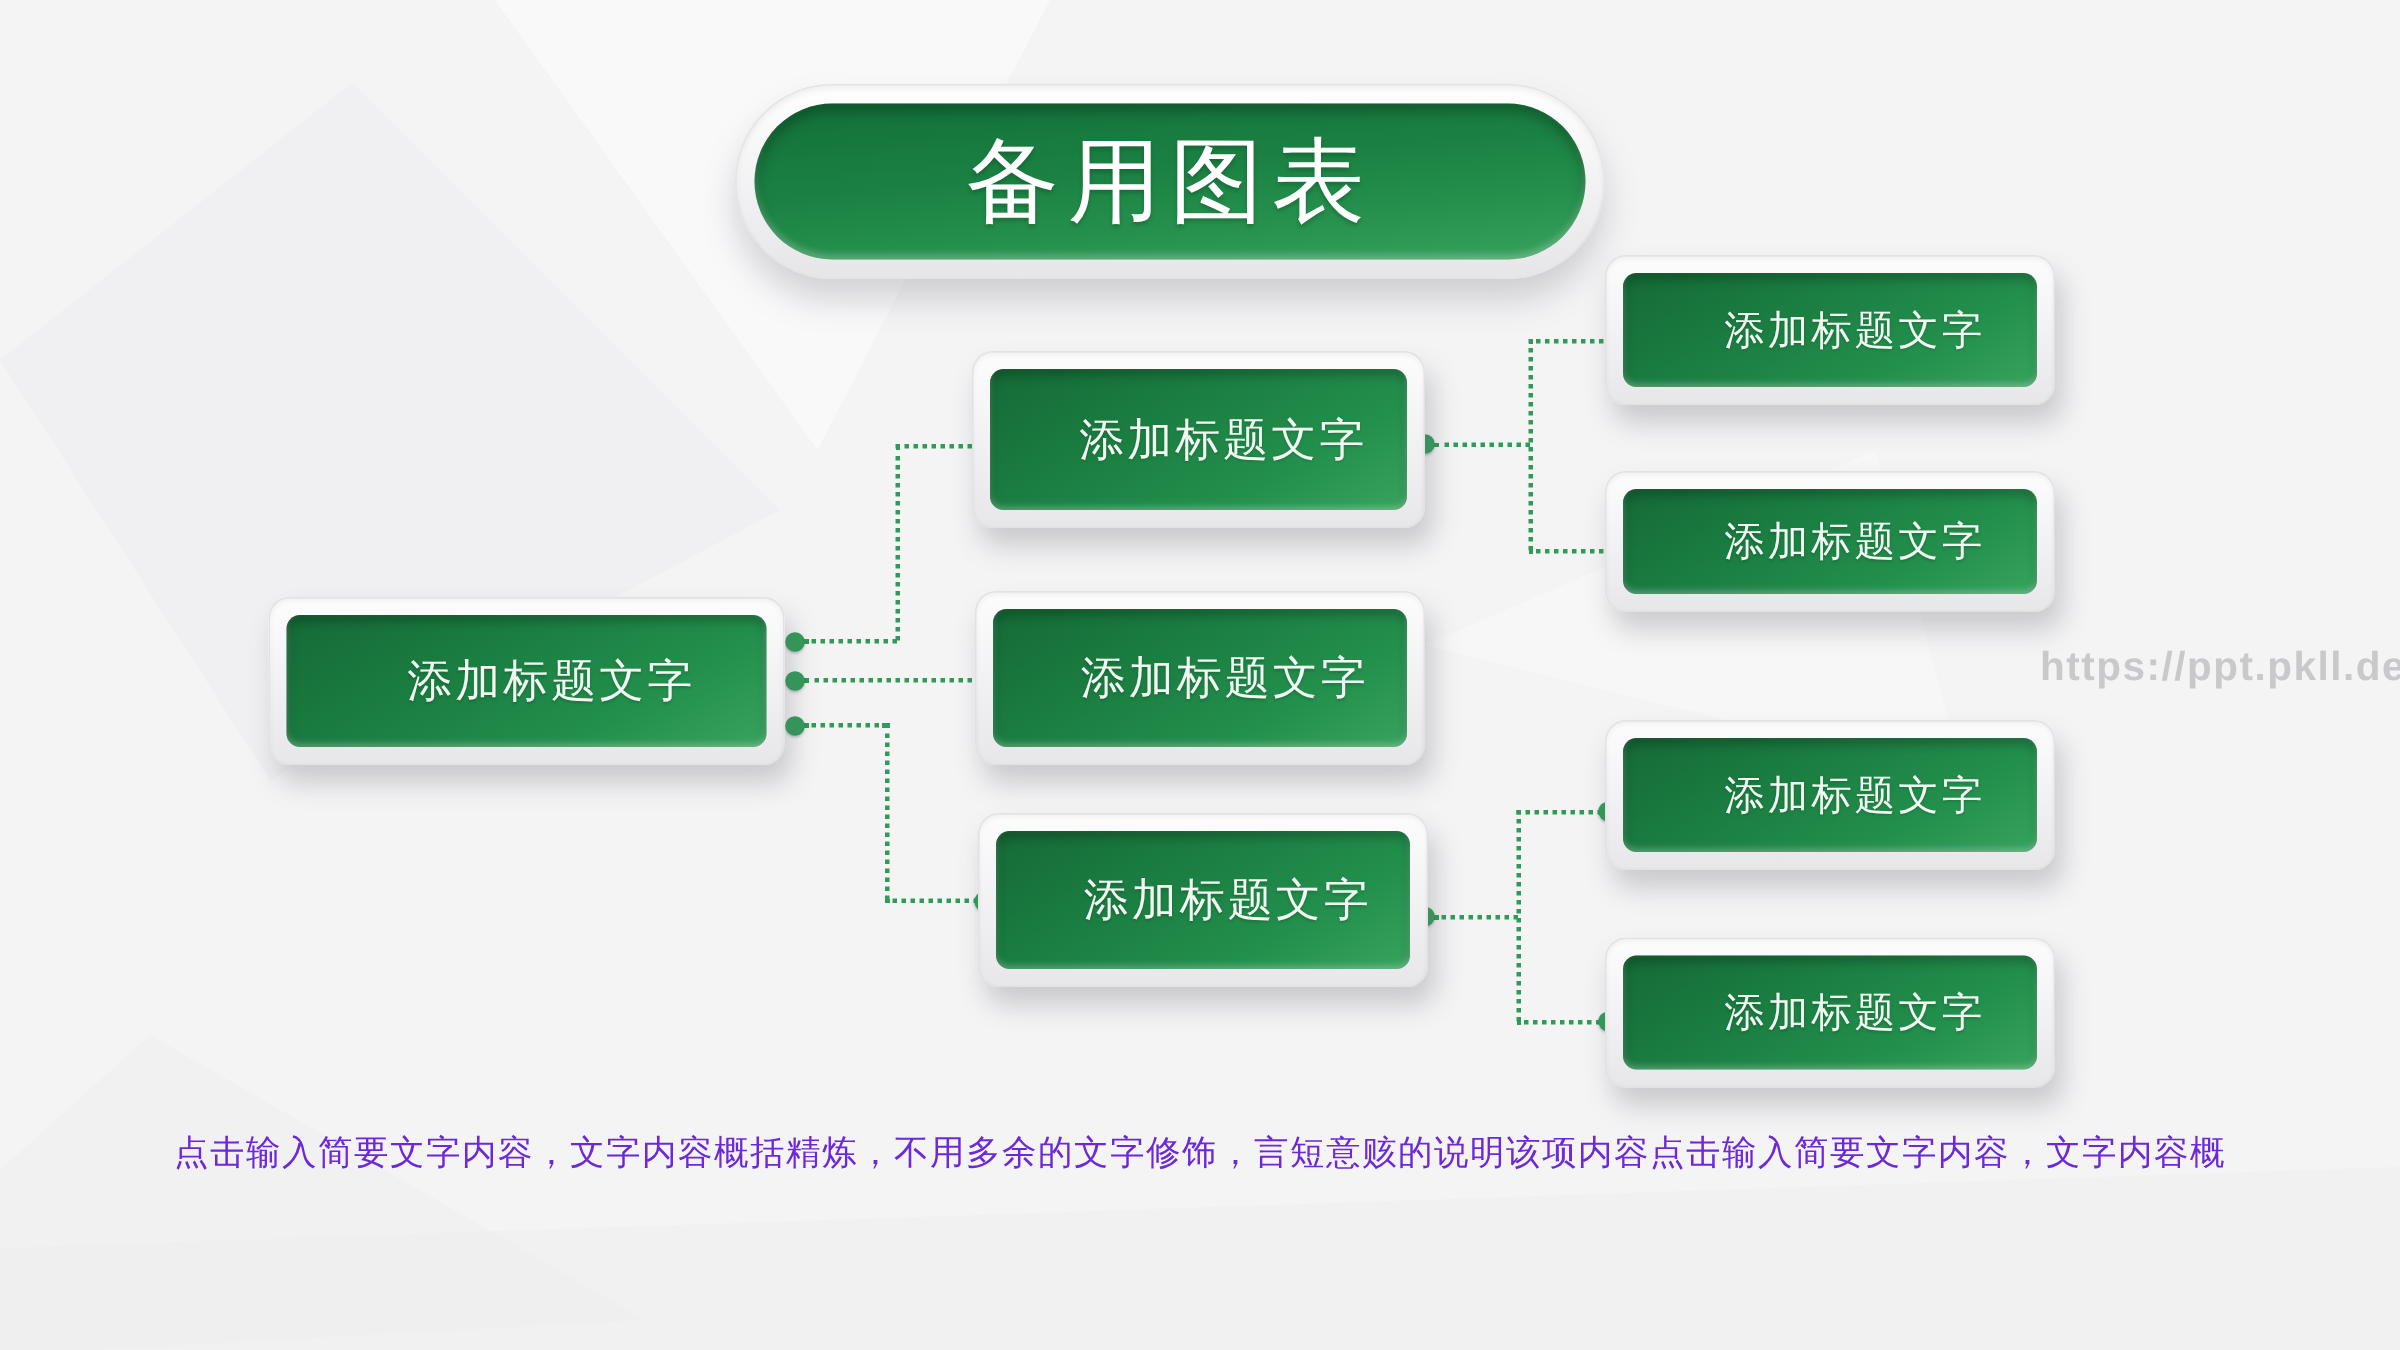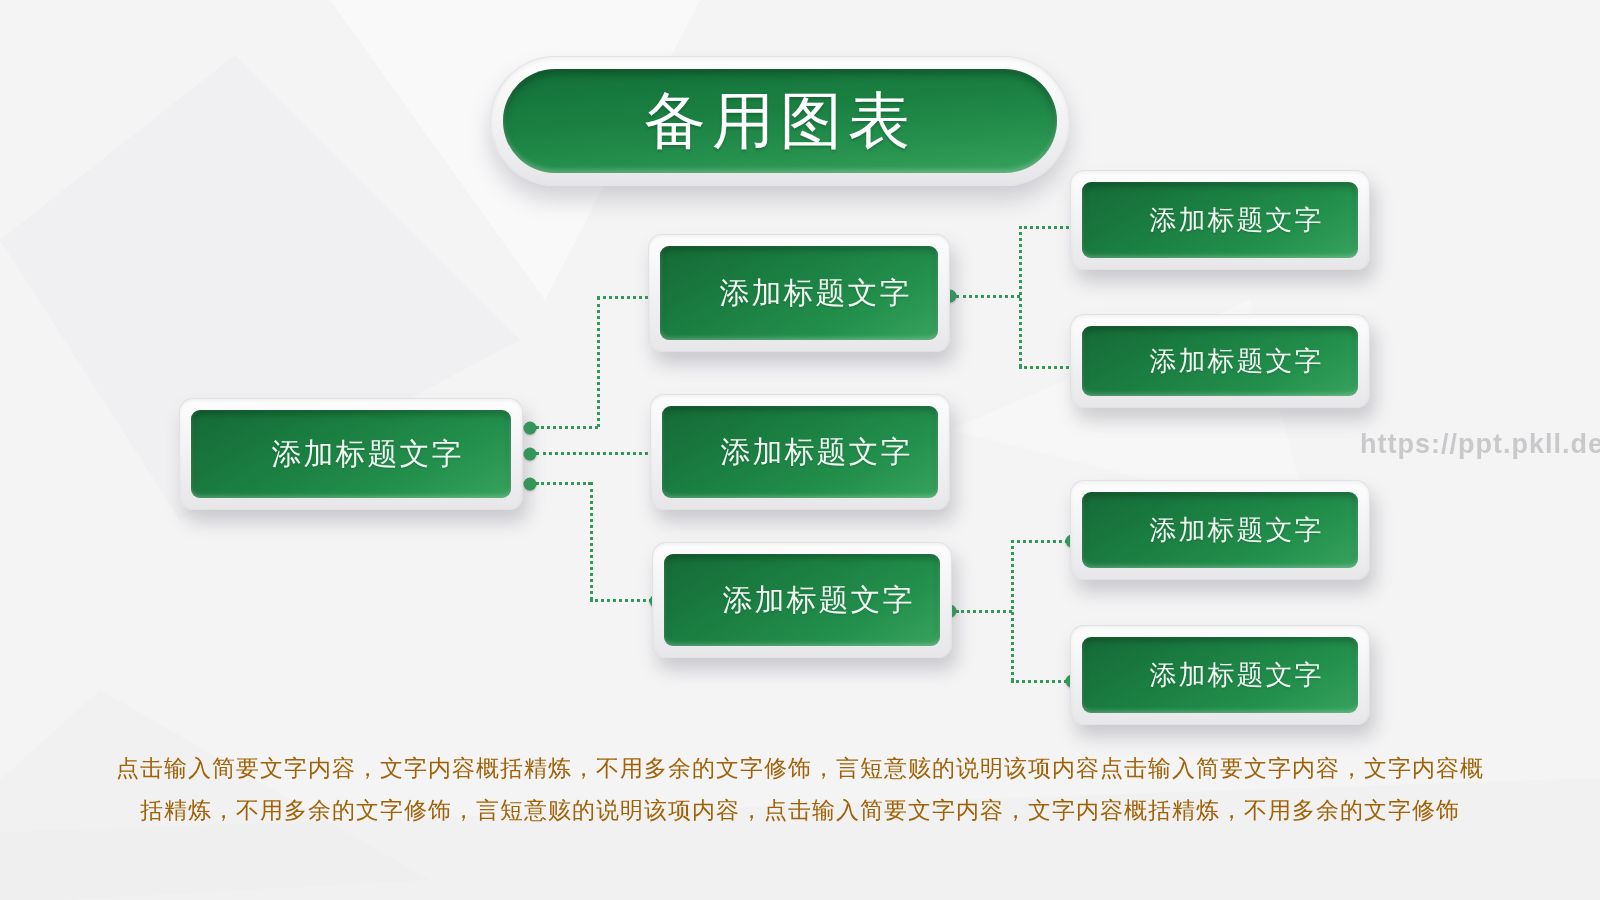--- a/index.html
+++ b/index.html
@@ -61,21 +61,21 @@
 
   
   .watermark{
     position:absolute;left:1360px;top:429px;
     font-size:27px;font-weight:bold;color:#c9c9cc;letter-spacing:1px;
   }
 
   
   .description{
     position:absolute;left:0;top:747px;width:1600px;text-align:center;
-    color:#a16207;font-size:23px;line-height:42px;letter-spacing:1px;
+    color:#6d28d9;font-size:23px;line-height:42px;letter-spacing:1px;
   }
 </style>
 </head>
 <body>
 
 <div class="stage">
 
   <svg class="bg-polys" viewBox="0 0 1600 900">
     <polygon points="0,240 235,55 520,340 180,520" fill="#ededee" opacity="0.55"></polygon>
     <polygon points="330,0 700,0 545,300" fill="#fafafb" opacity="0.9"></polygon>
@@ -161,16 +161,15 @@
   <div class="node size-leaf" style="left:1070px;top:625px;width:300px;height:100px;">
     <div class="inner">
       <span>添加标题文字</span>
     </div>
   </div>
 
   <div class="watermark">https://ppt.pkll.de</div>
 
   <div class="description">
     <div>点击输入简要文字内容，文字内容概括精炼，不用多余的文字修饰，言短意赅的说明该项内容点击输入简要文字内容，文字内容概</div>
-    <div>括精炼，不用多余的文字修饰，言短意赅的说明该项内容，点击输入简要文字内容，文字内容概括精炼，不用多余的文字修饰</div>
   </div>
 
 </div>
 
 </body></html>

